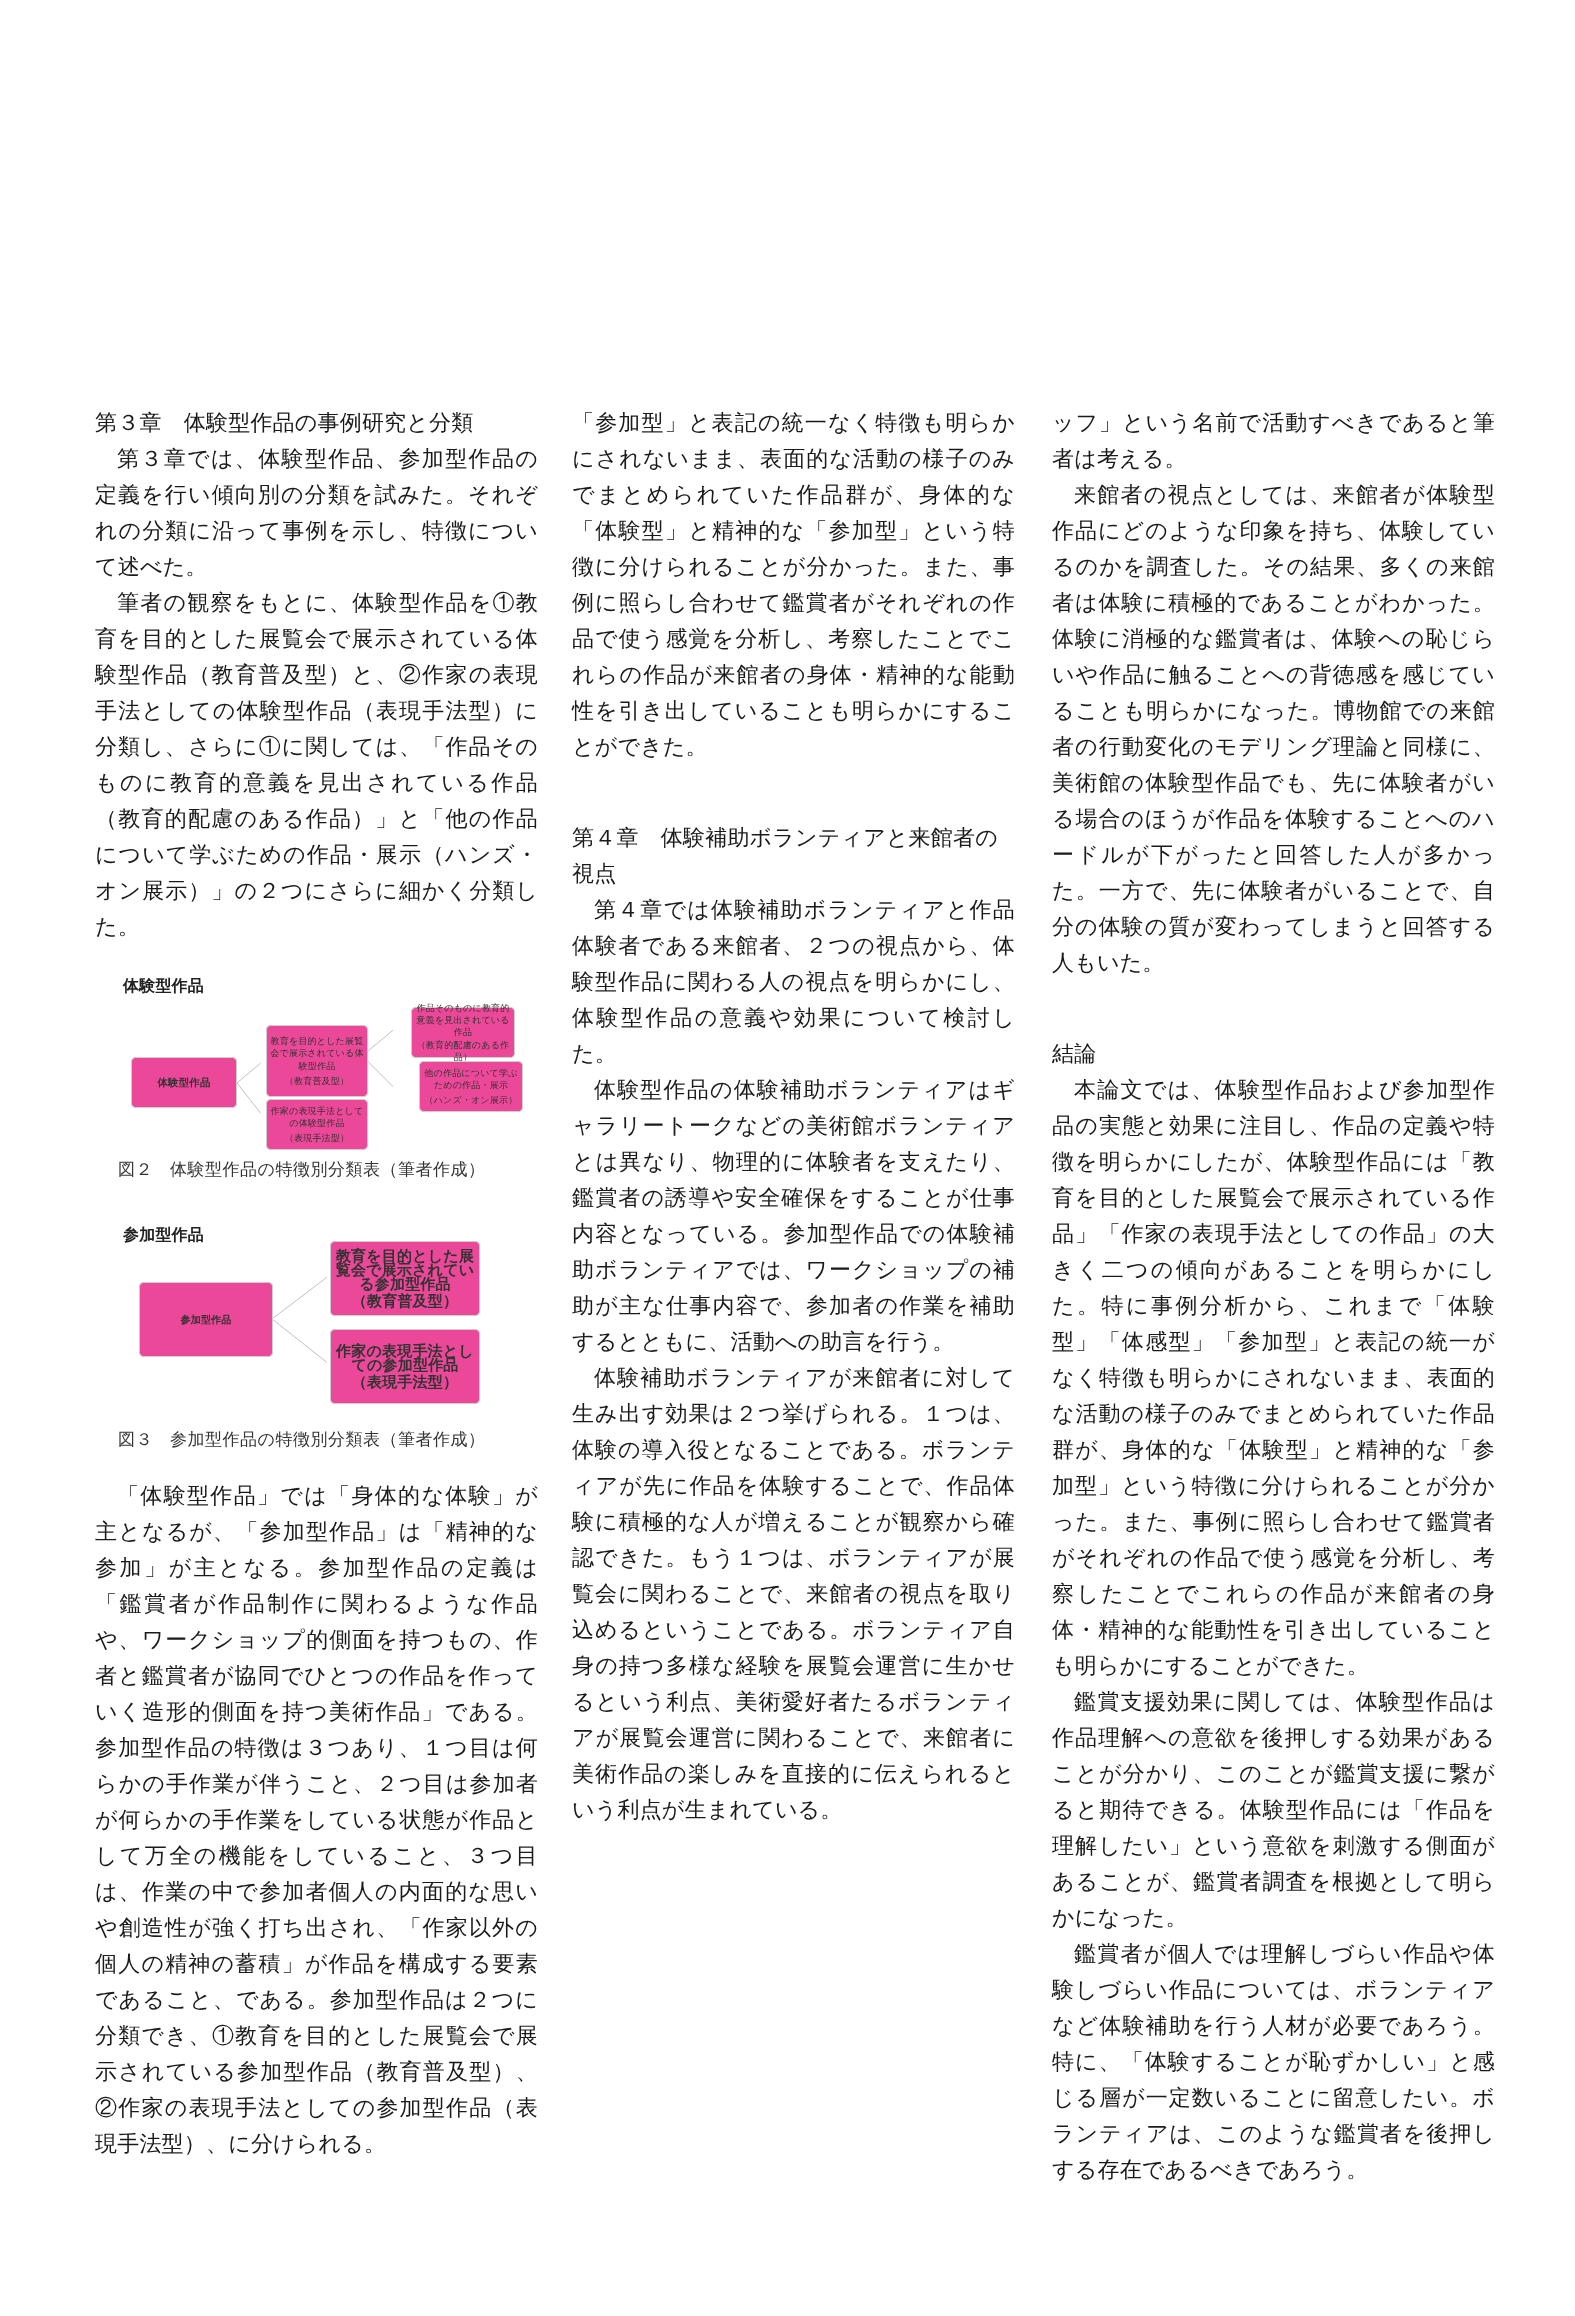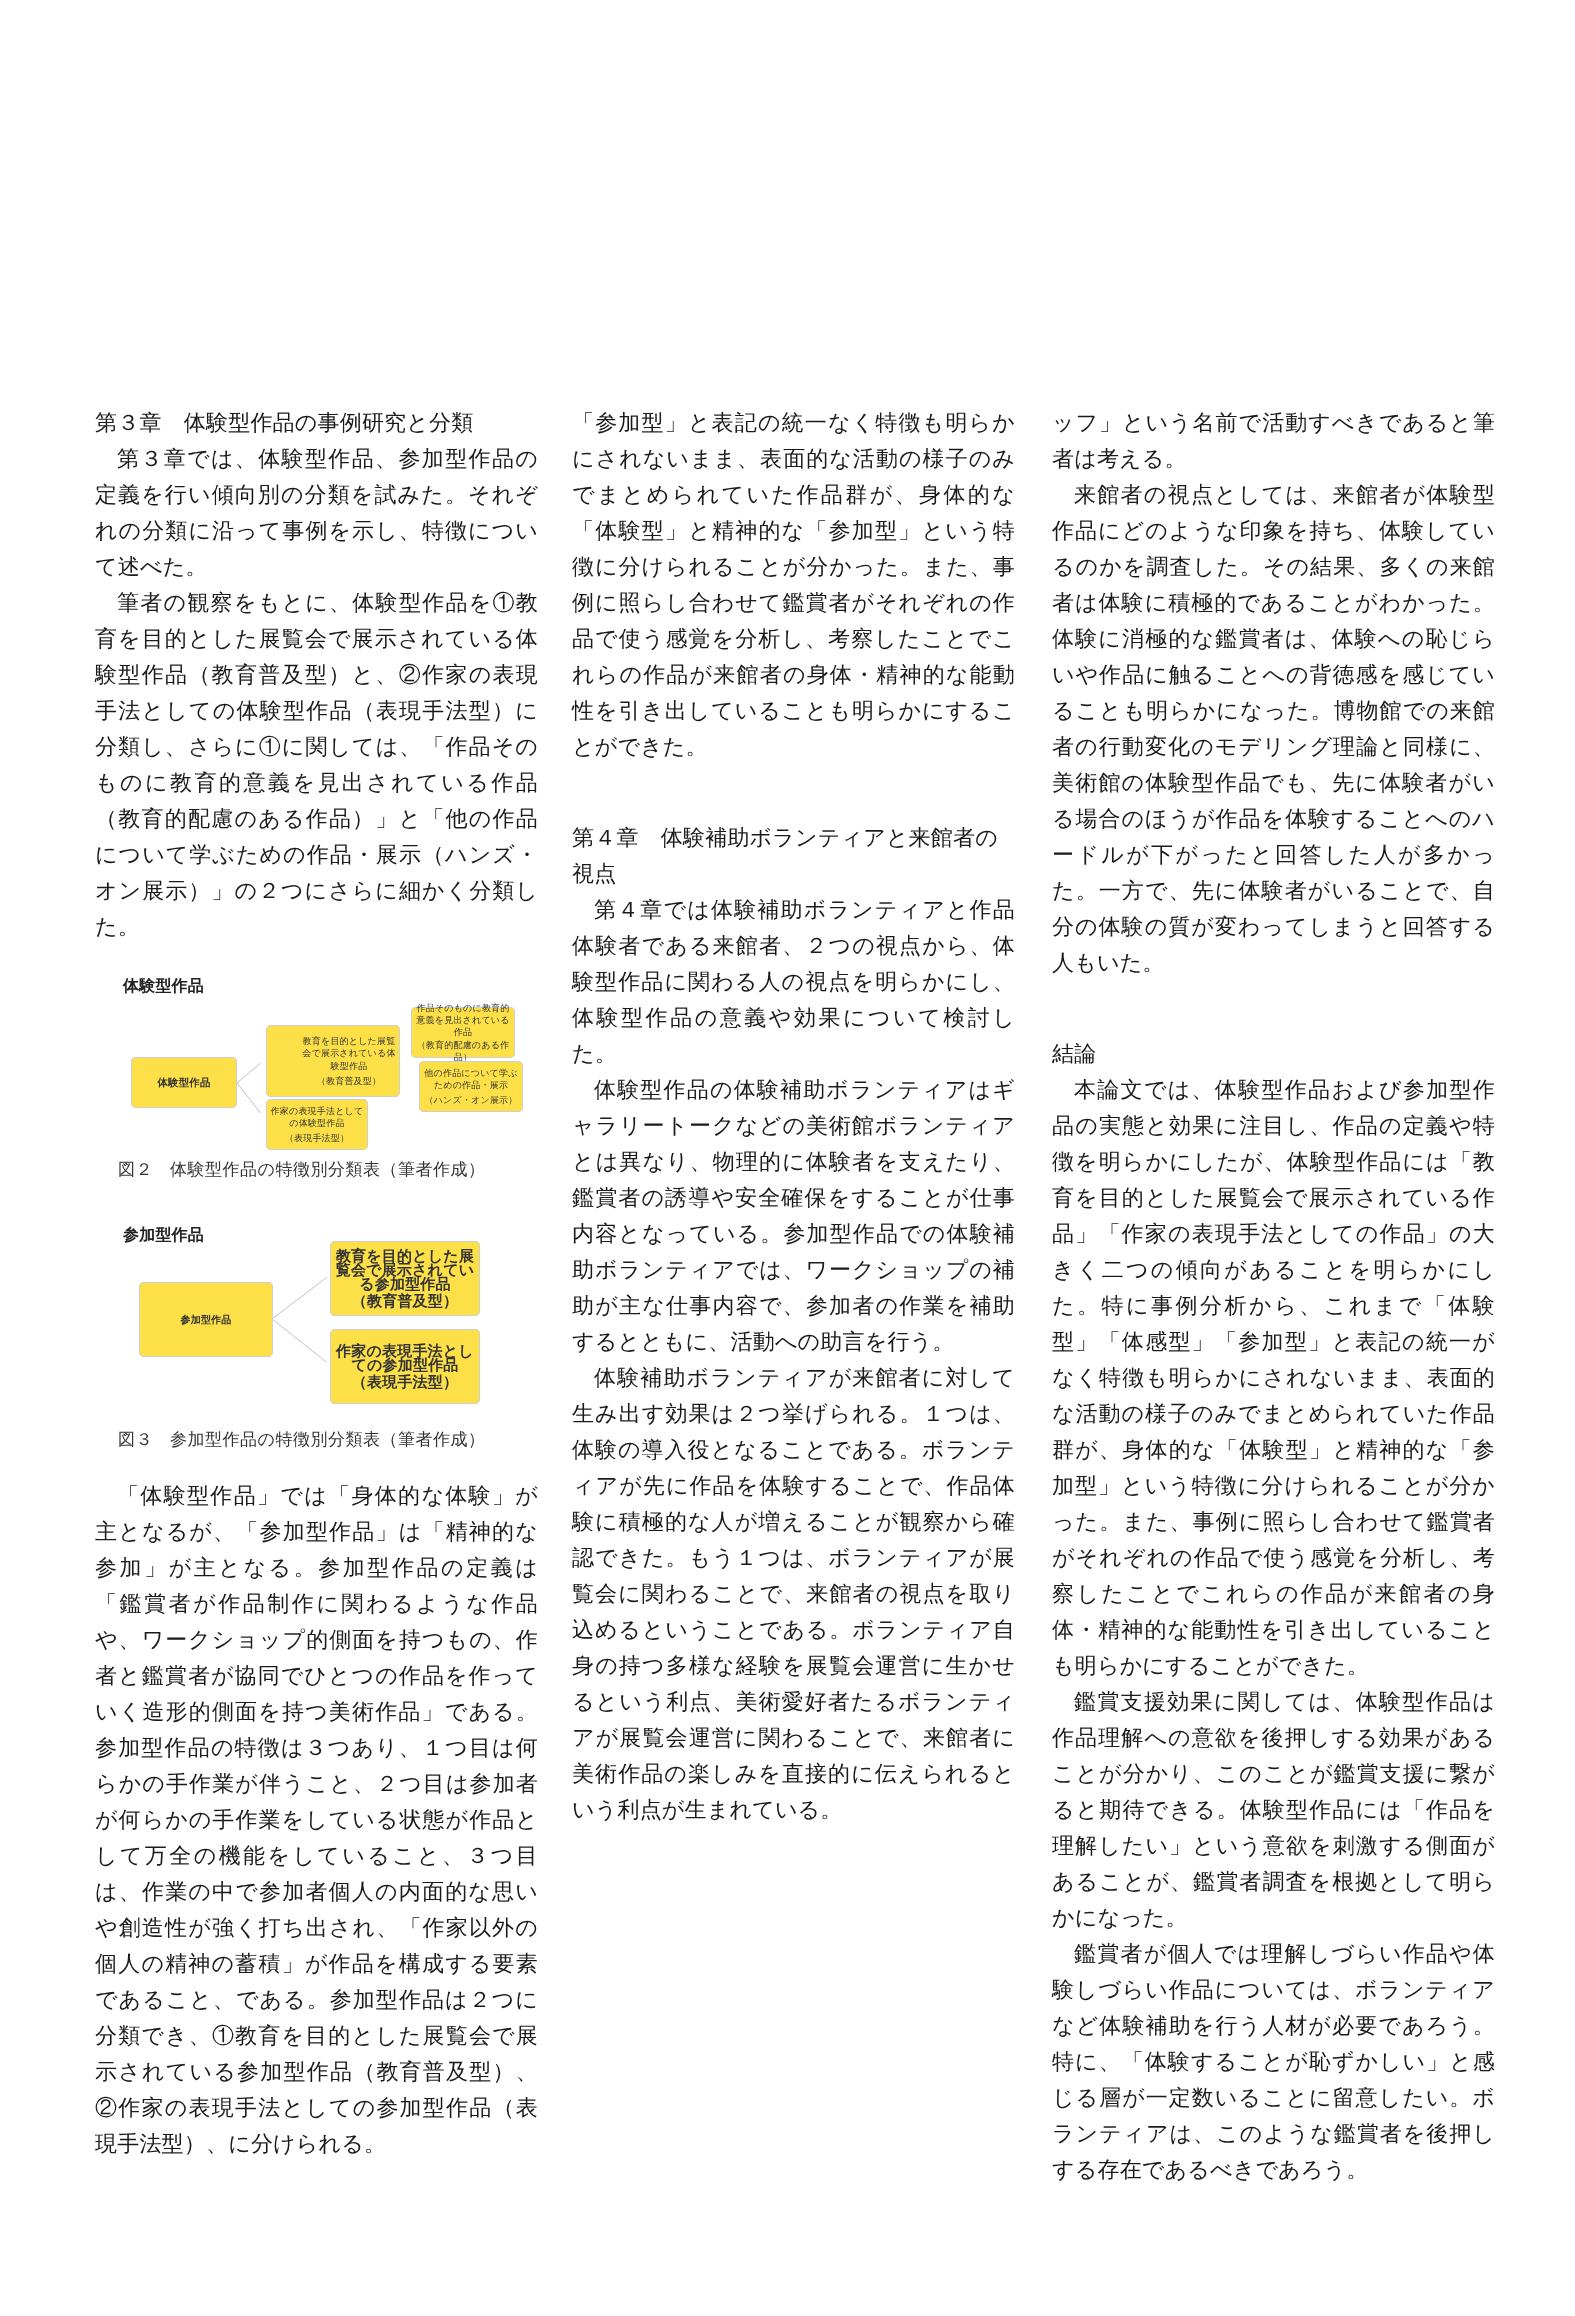--- a/index.html
+++ b/index.html
@@ -26,21 +26,21 @@
   
   .figure { position: relative; width: 443px; }
   .fig2 { height: 189px; margin-top: 17px; }
   .fig3 { height: 208px; margin-top: 32px; }
   .fig-title {
     position: absolute; left: 28px; top: 0;
     font-family: "DejaVu Sans", "Liberation Sans", sans-serif; font-size: 16px; font-weight: bold;
     color: #222;
   }
   .node {
-    position: absolute; border: 0.9px solid #cfcfcf; border-radius: 4.7px; background: #fde047;
+    position: absolute; border: 0.9px solid #cfcfcf; border-radius: 4.7px; background: #ec4899;
     font-family: "DejaVu Sans", "Liberation Sans", sans-serif; color: #333;
     display: flex; flex-direction: column; justify-content: center; align-items: center;
     text-align: center; box-shadow: 0 0 0.9px #e0e0e0;
   }
   .fig2 .node { font-size: 9px; line-height: 12.3px; }
   .fig3 .node { font-size: 15px; line-height: 14px; }
   .node .sub { margin-top: 2.8px; }
   .fig-svg { position: absolute; left: 0; top: 0; width: 443px; height: 100%; }
   .caption {
     font-size: 17px; line-height: 24.6px; color: #333; margin: 5.7px 0 0 23px;
@@ -64,21 +64,21 @@
       <svg class="fig-svg" viewBox="0 0 468 200" preserveAspectRatio="none">
         <line x1="150" y1="128" x2="175" y2="107" stroke="#bdbdbd" stroke-width="1"></line>
         <line x1="150" y1="128" x2="175" y2="160" stroke="#bdbdbd" stroke-width="1"></line>
         <line x1="285" y1="97" x2="315" y2="72" stroke="#bdbdbd" stroke-width="1"></line>
         <line x1="285" y1="102" x2="315" y2="132" stroke="#bdbdbd" stroke-width="1"></line>
       </svg>
       <div class="fig-title" style="top:5.7px;">体験型作品</div>
       <div class="node" style="left:36px; top:95px; width:104px; height:49px; font-size:10.4px; font-weight:bold;">
         <span>体験型作品</span>
       </div>
-      <div class="node" style="left:171px; top:63px; width:100px; height:70px;padding-left:32px;">
+      <div class="node" style="left:171px; top:63px; width:100px; height:70px;">
         <span>教育を目的とした展覧会で展示されている体験型作品</span>
         <span class="sub">（教育普及型）</span>
       </div>
       <div class="node" style="left:171px; top:137px; width:100px; height:49px;">
         <span>作家の表現手法としての体験型作品</span>
         <span class="sub">（表現手法型）</span>
       </div>
       <div class="node" style="left:316px; top:45px; width:102px; height:49px;">
         <span>作品そのものに教育的意義を見出されている作品</span>
         <span>（教育的配慮のある作品）</span>

